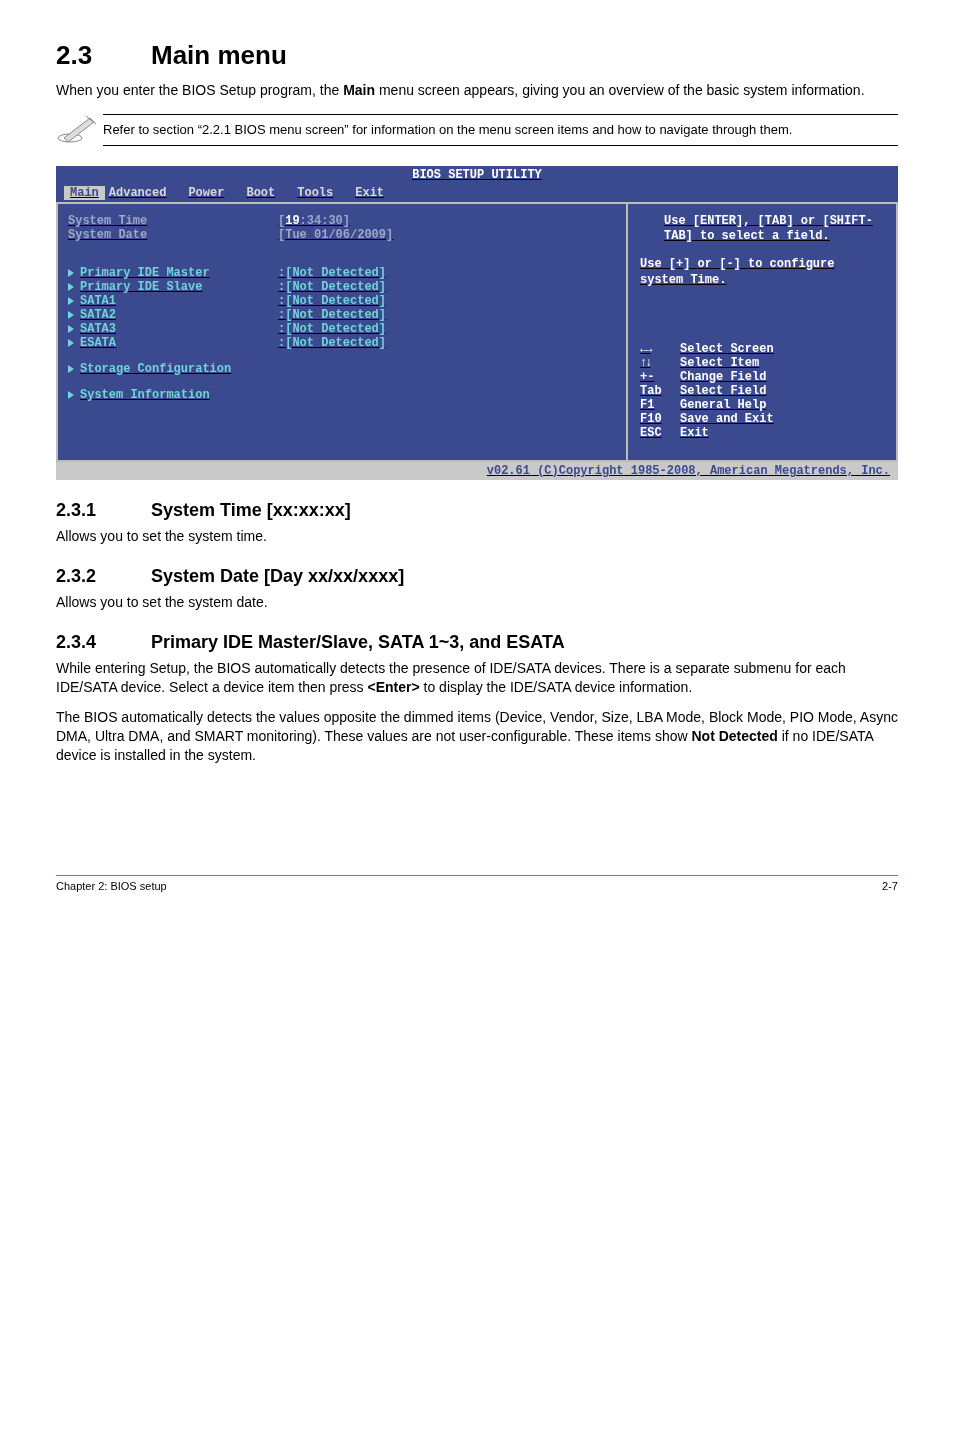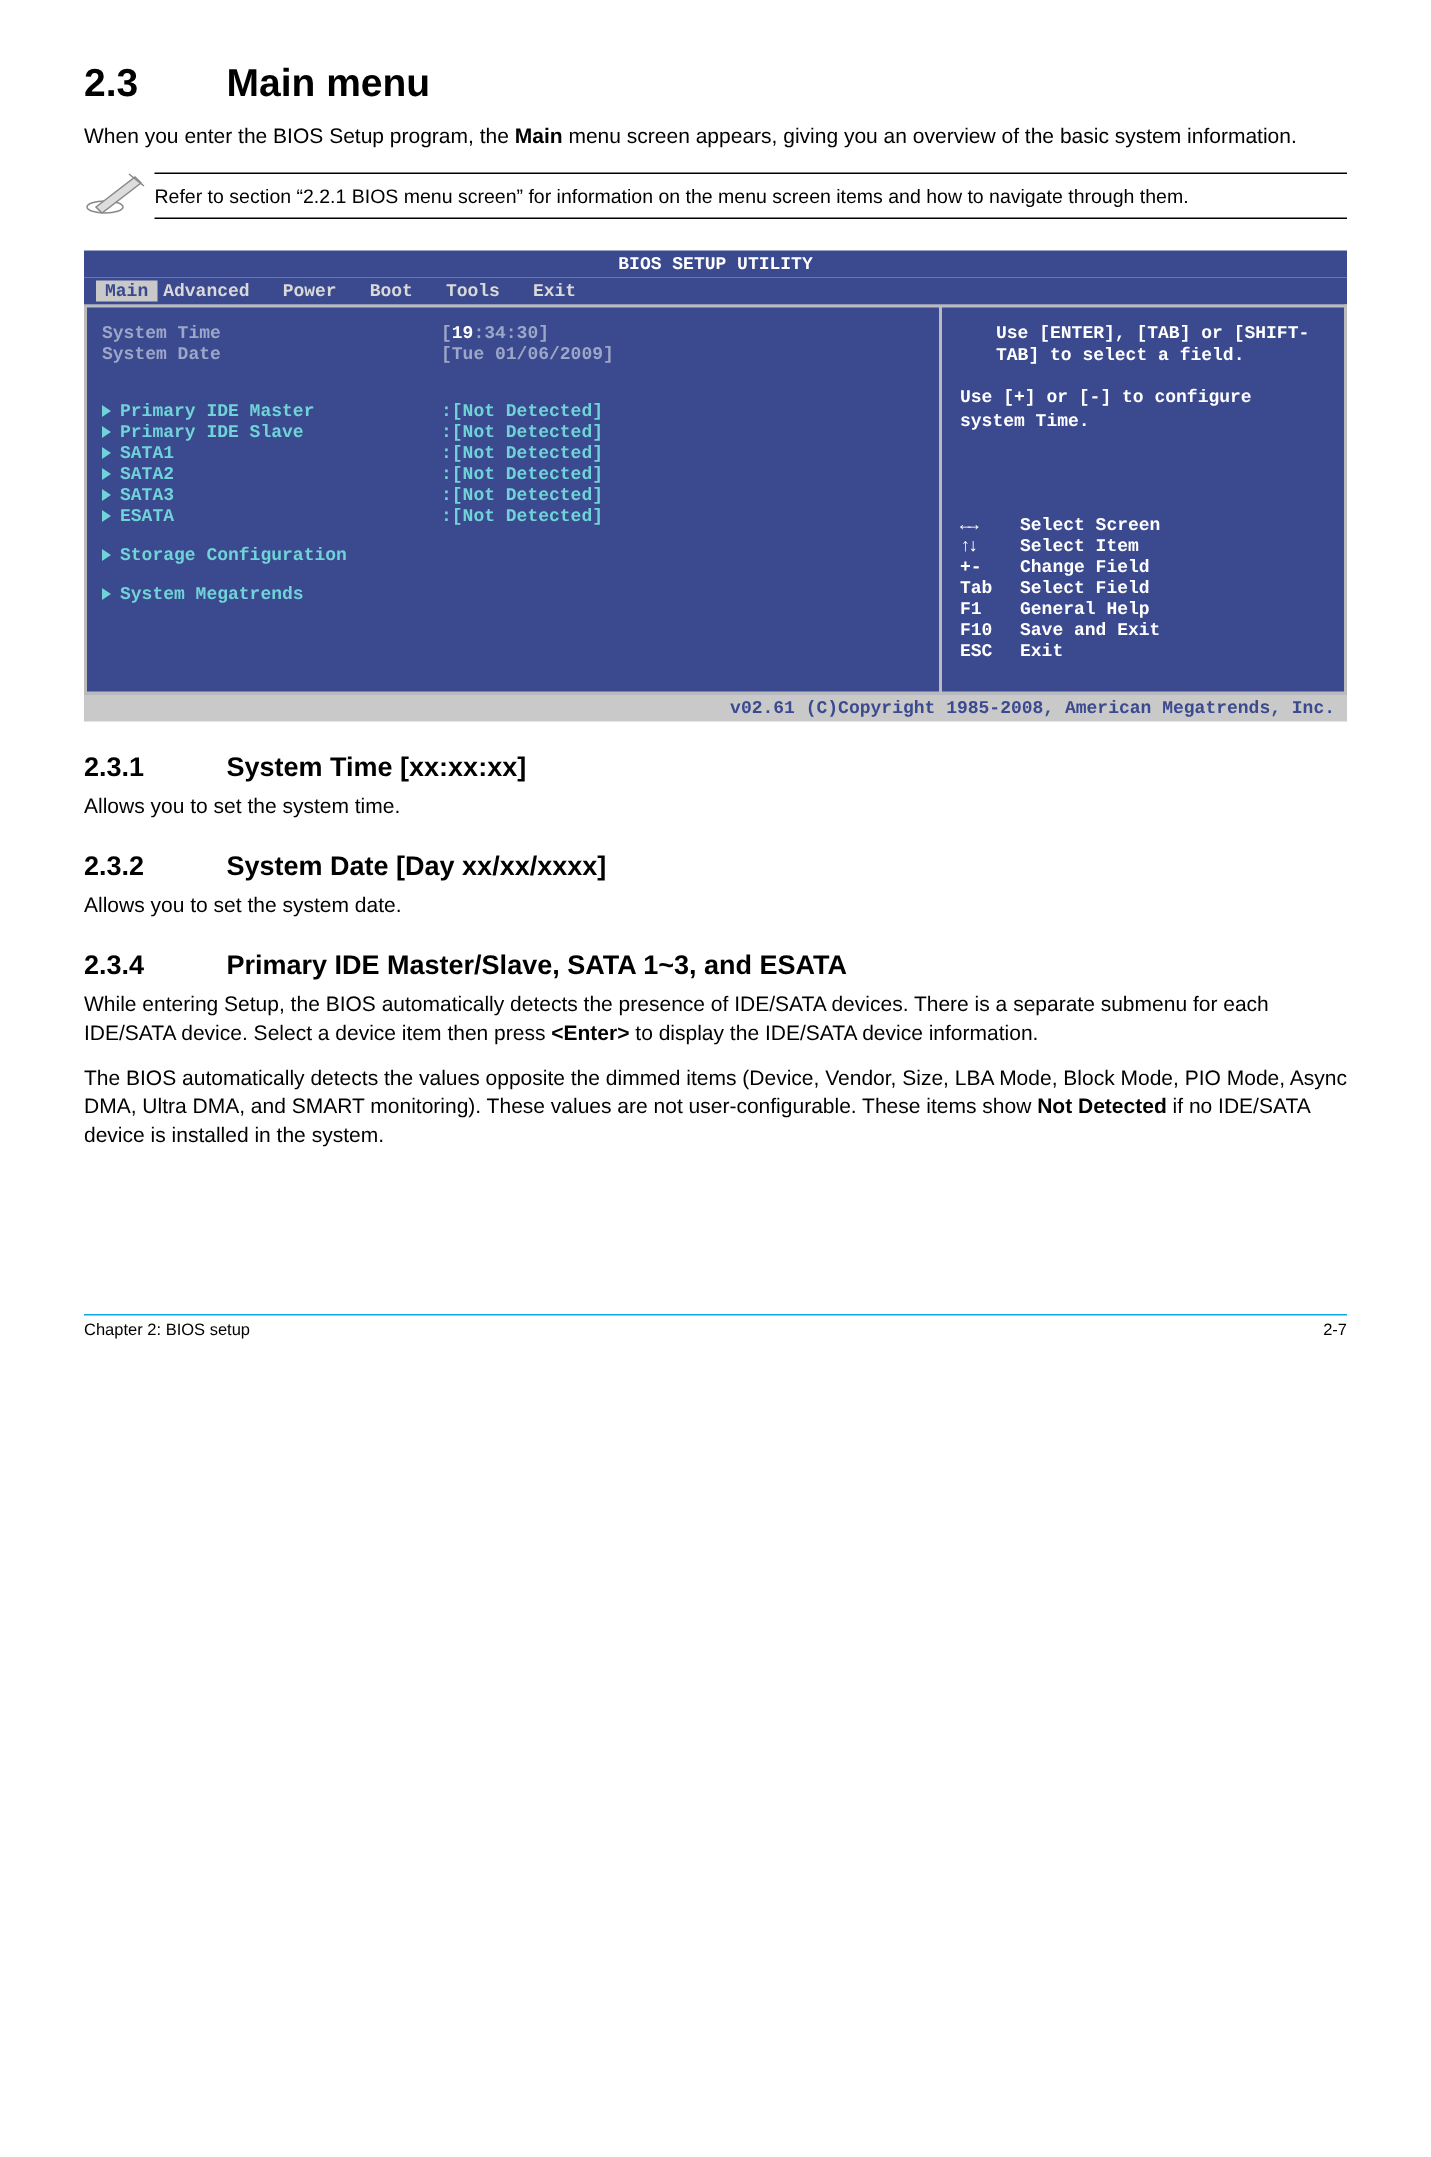--- a/index.html
+++ b/index.html
@@ -9,21 +9,21 @@
     font-family: Arial, Helvetica, sans-serif;
     color: #000;
     padding: 40px 56px 30px 56px;
   }
   .h1 { font-size: 26px; font-weight: bold; margin-bottom: 10px; }
   .h1 .num { display:inline-block; width:95px; }
   .body-text { font-size: 14px; line-height: 1.35; margin-bottom: 12px; }
   .note-row { display:flex; align-items:center; gap:3px; margin:10px 0 18px 0; }
   .note-icon { flex:0 0 auto; }
   .note-lines { flex:1; border-top:1px solid #000; border-bottom:1px solid #000; padding:6px 0; font-size:13px; line-height:1.35; }
-  .bios-box { width:100%; }
+  .bios-box { width:100%;text-decoration:underline; }
   .bios-titlebar {
     background:#3b4a8f; color:#fff; font-family:"Courier New",monospace;
     font-size:12px; font-weight:bold; padding:2px 8px;
   }
   .bios-titlebar .title-center { text-align:center; display:block; }
   .bios-menubar {
     background:#3b4a8f; color:#d9d9d9; font-family:"Courier New",monospace;
     font-size:12px; font-weight:bold; padding:2px 8px; display:flex; gap:0;
   }
   .bios-menubar span { padding:0 18px 0 4px; }
@@ -35,21 +35,21 @@
   .bios-left {
     flex:1; border:2px solid #bbb; padding:10px 10px;
     color:#fff;
   }
   .bios-right {
     width:270px; border:2px solid #bbb; border-left:none; padding:10px 12px;
     color:#fff;
   }
   .bios-row { display:flex; }
   .bios-row .lcol { width:210px; }
-  .bios-row .rcol { flex:1;margin-left:16px; }
+  .bios-row .rcol { flex:1; }
   .dim { color:#9ca7c8; }
   .wht { color:#ffffff; }
   .cyan { color:#6fd3d8; }
   .help-keys { margin-top:54px; }
   .help-keys .hk { display:flex; }
   .help-keys .k { width:40px; }
   .arrow-tri {
     display:inline-block; width:0; height:0;
     border-top:4px solid transparent; border-bottom:4px solid transparent;
     border-left:6px solid #6fd3d8; margin-right:6px; vertical-align:middle;
@@ -129,21 +129,21 @@
         <div class="lcol cyan"><span class="arrow-tri"></span><span>SATA3</span></div>
         <div class="rcol cyan">:[Not Detected]</div>
       </div>
       <div class="bios-row">
         <div class="lcol cyan"><span class="arrow-tri"></span><span>ESATA</span></div>
         <div class="rcol cyan">:[Not Detected]</div>
       </div>
       <div style="height:12px"></div>
       <div class="cyan"><span class="arrow-tri"></span><span>Storage Configuration</span></div>
       <div style="height:12px"></div>
-      <div class="cyan"><span class="arrow-tri"></span><span>System Megatrends</span></div>
+      <div class="cyan"><span class="arrow-tri"></span><span>System Information</span></div>
       <div style="height:48px"></div>
     </div>
 
     <div class="bios-right">
       <div class="wht" style="line-height:1.3;margin-left:24px;">Use [ENTER], [TAB] or [SHIFT-TAB] to select a field.</div>
       <div style="height:12px"></div>
       <div class="wht" style="line-height:1.3;">Use [+] or [-] to configure system Time.</div>
 
       <div class="help-keys wht">
         <div class="hk">

